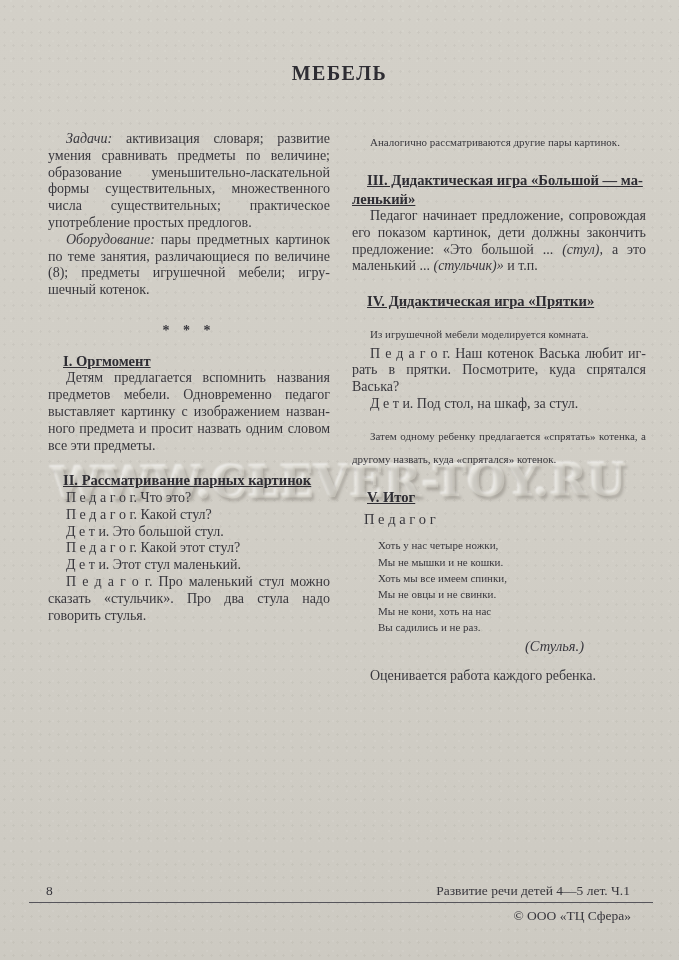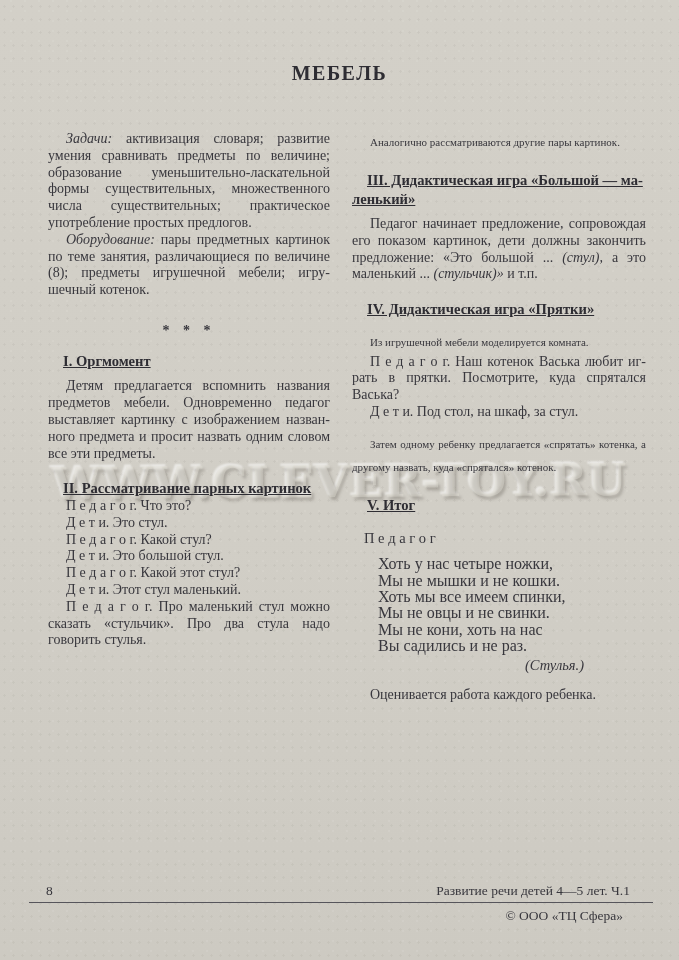--- a/index.html
+++ b/index.html
@@ -65,36 +65,36 @@
     color: #2e2d33;
     text-decoration: underline;
   }
   .separator {
     text-align: center;
     font-weight: bold;
     font-size: 14px;
     letter-spacing: 5px;
     margin: 24px 0 13px 0;
   }
-  .mt-sm { margin-top: 8px; }
+  .mt-sm { margin-top: 0; }
   .mt-md { margin-top: 12px; }
   .mt-lg { margin-top: 17px; }
   .dialog { }
   .speaker {
     font-size: 14.5px;
     line-height: 17px;
     text-indent: 12px;
-    margin-top: 16px;
+    margin-top: 5px;
   }
   .poem {
     margin: 9px 0 0 26px;
     width: 206px;
   }
   .poem-line {
-    font-size: 16px;
+    font-size: 11px;
     line-height: 16.3px;
     text-align: left;
     text-indent: 0;
   }
   .poem-answer {
     font-style: italic;
     font-size: 14.5px;
     line-height: 17px;
     text-align: right;
     margin-top: 3px;
@@ -131,21 +131,21 @@
     position: absolute;
     top: 902px;
     left: 29px;
     width: 624px;
     border-top: 1.4px solid #56555b;
     z-index: 2;
   }
   .footer-copy {
     position: absolute;
     top: 908px;
-    right: 56px;
+    right: 48px;
     font-size: 13.5px;
     z-index: 2;
   }
 </style>
 </head>
 <body>
 
 <div class="page">
 
   <div class="watermark">WWW.CLEVER-TOY.RU</div>
@@ -160,21 +160,20 @@
 
       <div class="separator">* * *</div>
 
       <h2 class="heading">I.  Оргмомент</h2>
       <p class="body mt-sm">Детям предлагается вспомнить названия предметов мебели. Одновременно педагог выставляет картинку с изображением назван­ного предмета и просит назвать одним сло­вом все эти предметы.</p>
 
       <h2 class="heading mt-lg">II.  Рассматривание парных картинок</h2>
 
       <div class="dialog">
         <p class="body">П е д а г о г. Что это?</p>
-        <p class="body">Д е т и. Это стул.</p>
         <p class="body">П е д а г о г. Какой стул?</p>
         <p class="body">Д е т и. Это большой стул.</p>
         <p class="body">П е д а г о г. Какой этот стул?</p>
         <p class="body">Д е т и. Этот стул маленький.</p>
         <p class="body">П е д а г о г. Про маленький стул можно ска­зать «стульчик». Про два стула надо говорить стулья.</p>
       </div>
     </div>
 
     <div class="col-right">
       <p class="note">Аналогично рассматриваются другие пары кар­тинок.</p>

